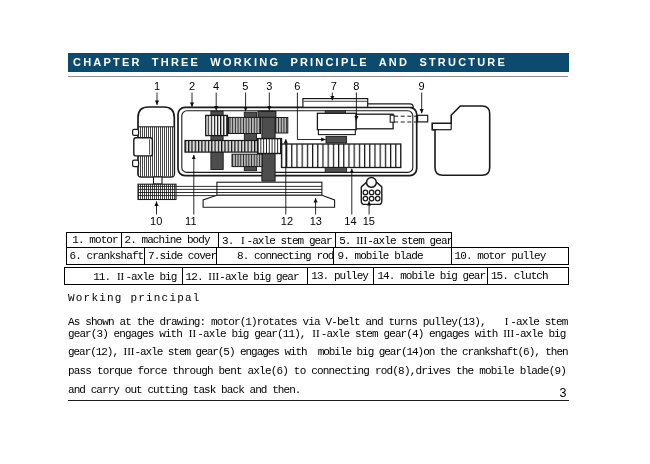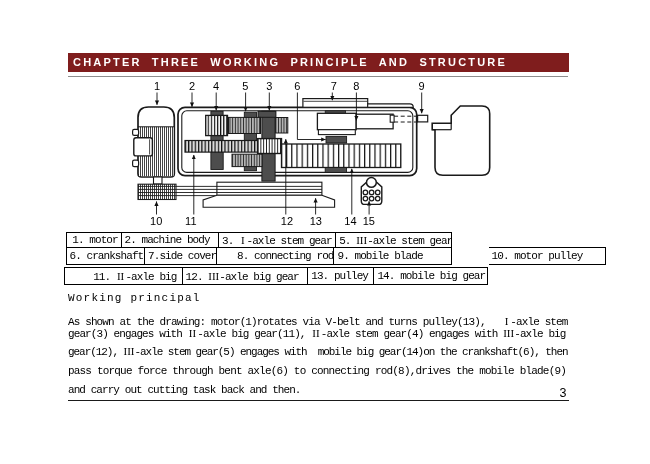--- a/index.html
+++ b/index.html
@@ -14,21 +14,21 @@
         white-space:nowrap;overflow:hidden;padding:2px 0 0 3px;color:#000;}
   .cell:first-child{border-left:1px solid #000;}
   .r1 .cell{padding-top:1px;}
   .para{position:absolute;left:68px;font-family:"Liberation Mono",monospace;
         font-size:11px;letter-spacing:-0.88px;white-space:pre;color:#000;}
 </style>
 </head>
 <body>
 <div id="page">
 
-  <div class="abs" style="left:68px;top:53px;width:501px;height:19px;background:#7f1d1d;color:#fff;
+  <div class="abs" style="left:68px;top:53px;width:501px;height:19px;background:#0c4a6e;color:#fff;
        font-size:11px;font-weight:bold;letter-spacing:2.2px;word-spacing:5px;line-height:19px;
        padding-left:5px;box-sizing:border-box;">CHAPTER THREE WORKING PRINCIPLE AND STRUCTURE</div>
 
   <div class="abs" style="left:68px;top:75.5px;width:500px;height:1.6px;background:#8d8d8d;"></div>
 
   <svg class="abs" style="left:0;top:0" width="650" height="464" viewBox="0 0 650 464">
   <defs>
     <pattern id="hm" width="2.0" height="4" patternUnits="userSpaceOnUse">
           <rect width="2.0" height="4" fill="#fff"></rect>
           <rect width="0.85" height="4" fill="#222"></rect>
@@ -210,28 +210,29 @@
     <div class="cell" style="width:56px;text-align:center;">1. motor</div>
     <div class="cell" style="width:97.5px;">2. machine body</div>
     <div class="cell" style="width:117.2px;">3. <span class="rn1">I</span>-axle stem gear</div>
     <div class="cell" style="width:116.3px;">5. <span class="rn3">III</span>-axle stem gear</div>
   </div>
   <div class="row" style="left:65.5px;top:247px;height:18.2px;">
     <div class="cell" style="width:79.6px;">6. crankshaft</div>
     <div class="cell" style="width:72px;">7.side cover</div>
     <div class="cell" style="width:117.4px;text-align:right;">8. connecting rod</div>
     <div class="cell" style="width:117.1px;">9. mobile blade</div>
-    <div class="cell" style="width:117.4px;margin-left:37px;">10. motor pulley</div>
+    <div class="cell" style="width:117.4px;">10. motor pulley</div>
   </div>
 
   <div class="row" style="left:64.2px;top:266.8px;height:18px;">
     <div class="cell" style="width:118.4px;padding-left:28px;">11. <span class="rn2">II</span>-axle big gear</div>
     <div class="cell" style="width:125.7px;">12. <span class="rn3">III</span>-axle big gear</div>
     <div class="cell" style="width:66.2px;">13. pulley</div>
     <div class="cell" style="width:113.5px;">14. mobile big gear</div>
+    <div class="cell" style="width:80.6px;">15. clutch</div>
   </div>
 
   <div class="para" style="top:291.9px;font-weight:normal;letter-spacing:1.2px;">Working principal</div>
 
   <div class="para" style="top:315px;letter-spacing:-0.88px;">As shown at the drawing: motor(1)rotates via V-belt and turns pulley(13),   <span class="rn1">I</span>-axle stem</div>
 
   <div class="para" style="top:326.7px;letter-spacing:-0.90px;">gear(3) engages with <span class="rn2">II</span>-axle big gear(11), <span class="rn2">II</span>-axle stem gear(4) engages with <span class="rn3">III</span>-axle big</div>
 
   <div class="para" style="top:345.2px;letter-spacing:-1.05px;">gear(12), <span class="rn3">III</span>-axle stem gear(5) engages with  mobile big gear(14)on the crankshaft(6), then</div>
 

